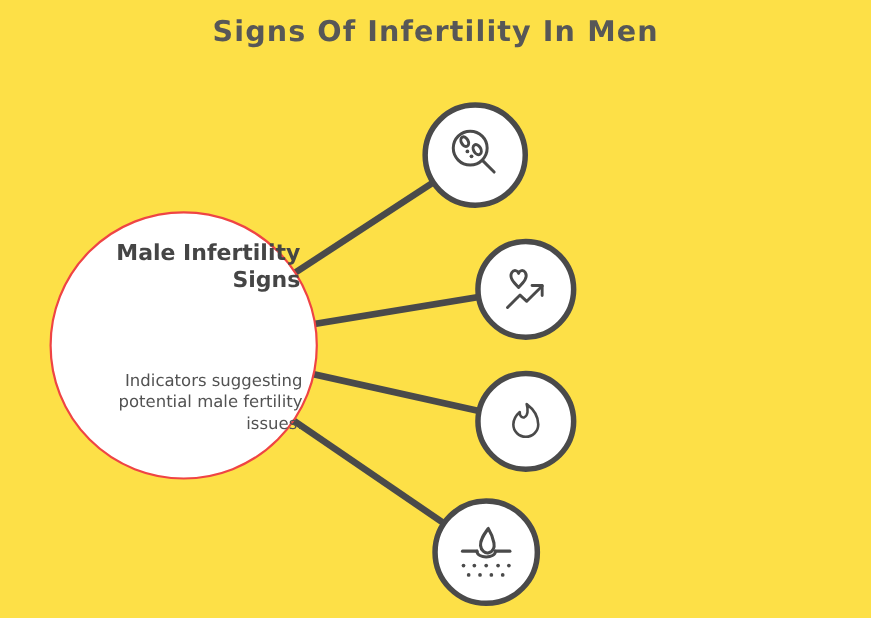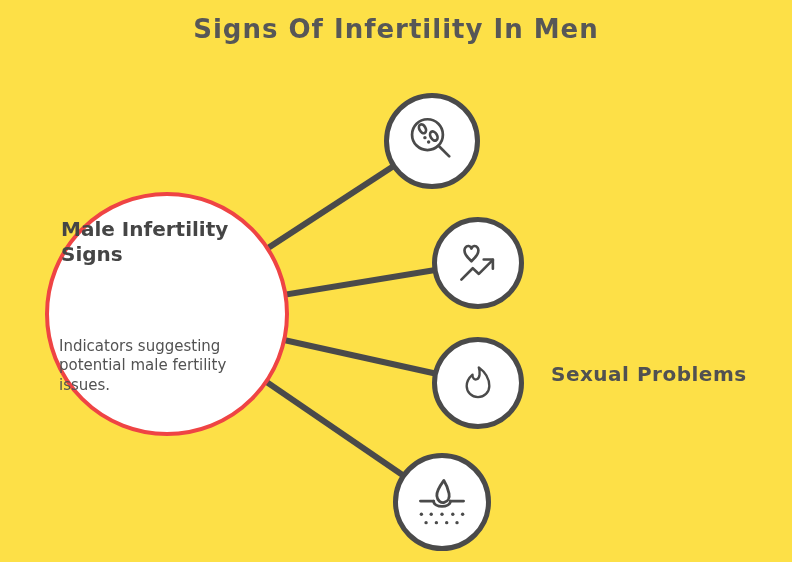--- a/index.html
+++ b/index.html
@@ -8,23 +8,23 @@
     font-family:"DejaVu Sans","Liberation Sans",sans-serif;overflow:hidden;
   }
   .title{
     position:absolute;top:14px;left:0;width:792px;text-align:center;
     font-size:26px;font-weight:bold;letter-spacing:1px;color:#575757;
   }
   svg.connectors{position:absolute;left:0;top:0;}
   .connector{stroke:#4a4a4a;stroke-width:6;}
   .center-circle{
     position:absolute;left:45px;top:192px;width:244px;height:244px;
-    box-sizing:border-box;border:4px solid #ef4444;border-radius:50%;
+    box-sizing:border-box;border:2px solid #ef4444;border-radius:50%;
     background:#ffffff;display:flex;flex-direction:column;align-items:center;
-    justify-content:center;text-align:left;gap:40px;
+    justify-content:center;text-align:right;gap:40px;
   }
   .center-heading{
     width:212px;font-size:20px;font-weight:bold;color:#454545;line-height:1.25;
     margin:0 0 14px 0;
   }
   .center-desc{
     width:216px;font-size:15px;color:#525252;line-height:1.3;margin:16px;
   }
   .node{
     position:absolute;box-sizing:border-box;border:5px solid #4a4a4a;
@@ -102,15 +102,14 @@
       <circle class="icon-fill" cx="32" cy="45" r="1.8"></circle>
       <circle class="icon-fill" cx="43.5" cy="45" r="1.8"></circle>
       <circle class="icon-fill" cx="54" cy="45" r="1.8"></circle>
       <circle class="icon-fill" cx="15" cy="54" r="1.8"></circle>
       <circle class="icon-fill" cx="26" cy="54" r="1.8"></circle>
       <circle class="icon-fill" cx="37" cy="54" r="1.8"></circle>
       <circle class="icon-fill" cx="48" cy="54" r="1.8"></circle>
     </svg>
   </div>
 
-  <div class="node-label l3">Sexual Problems</div>
 
 </div>
 
 </body></html>

